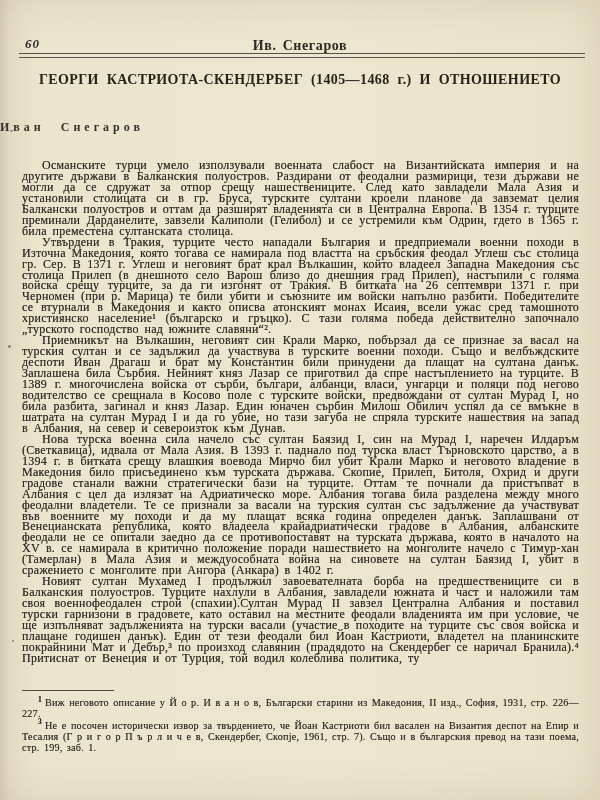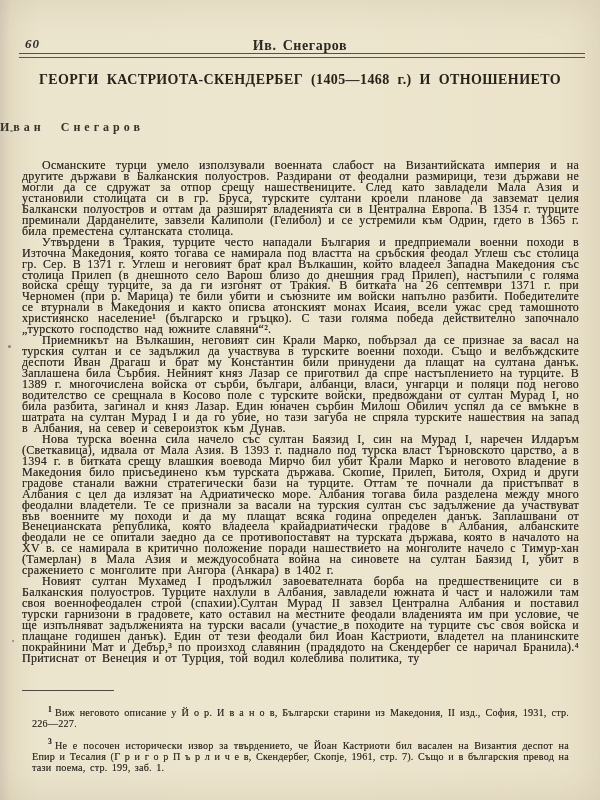--- a/index.html
+++ b/index.html
@@ -46,21 +46,21 @@
   .fn-rule{
     position:absolute;top:690px;left:22px;width:92px;height:0;
     border-top:1.2px solid #4e4a40;
   }
   .footnotes{
     position:absolute;top:697px;left:22px;width:557px;
     font-size:10.2px;line-height:11.3px;text-align:justify;
     letter-spacing:0.2px;word-spacing:1.6px;
     text-shadow:0 0 0.4px rgba(46,43,38,0.6);
   }
-  .footnotes p{margin:10px;text-indent:16px;}
+  .footnotes p{margin:0;text-indent:16px;}
   .fn-marker{
     font-size:7.5px;vertical-align:super;line-height:0;font-weight:bold;
     margin-right:3px;
   }
   .speck{position:absolute;background:rgba(70,60,50,0.55);border-radius:50%;}
 </style>
 </head>
 <body>
 
 <div class="page">

